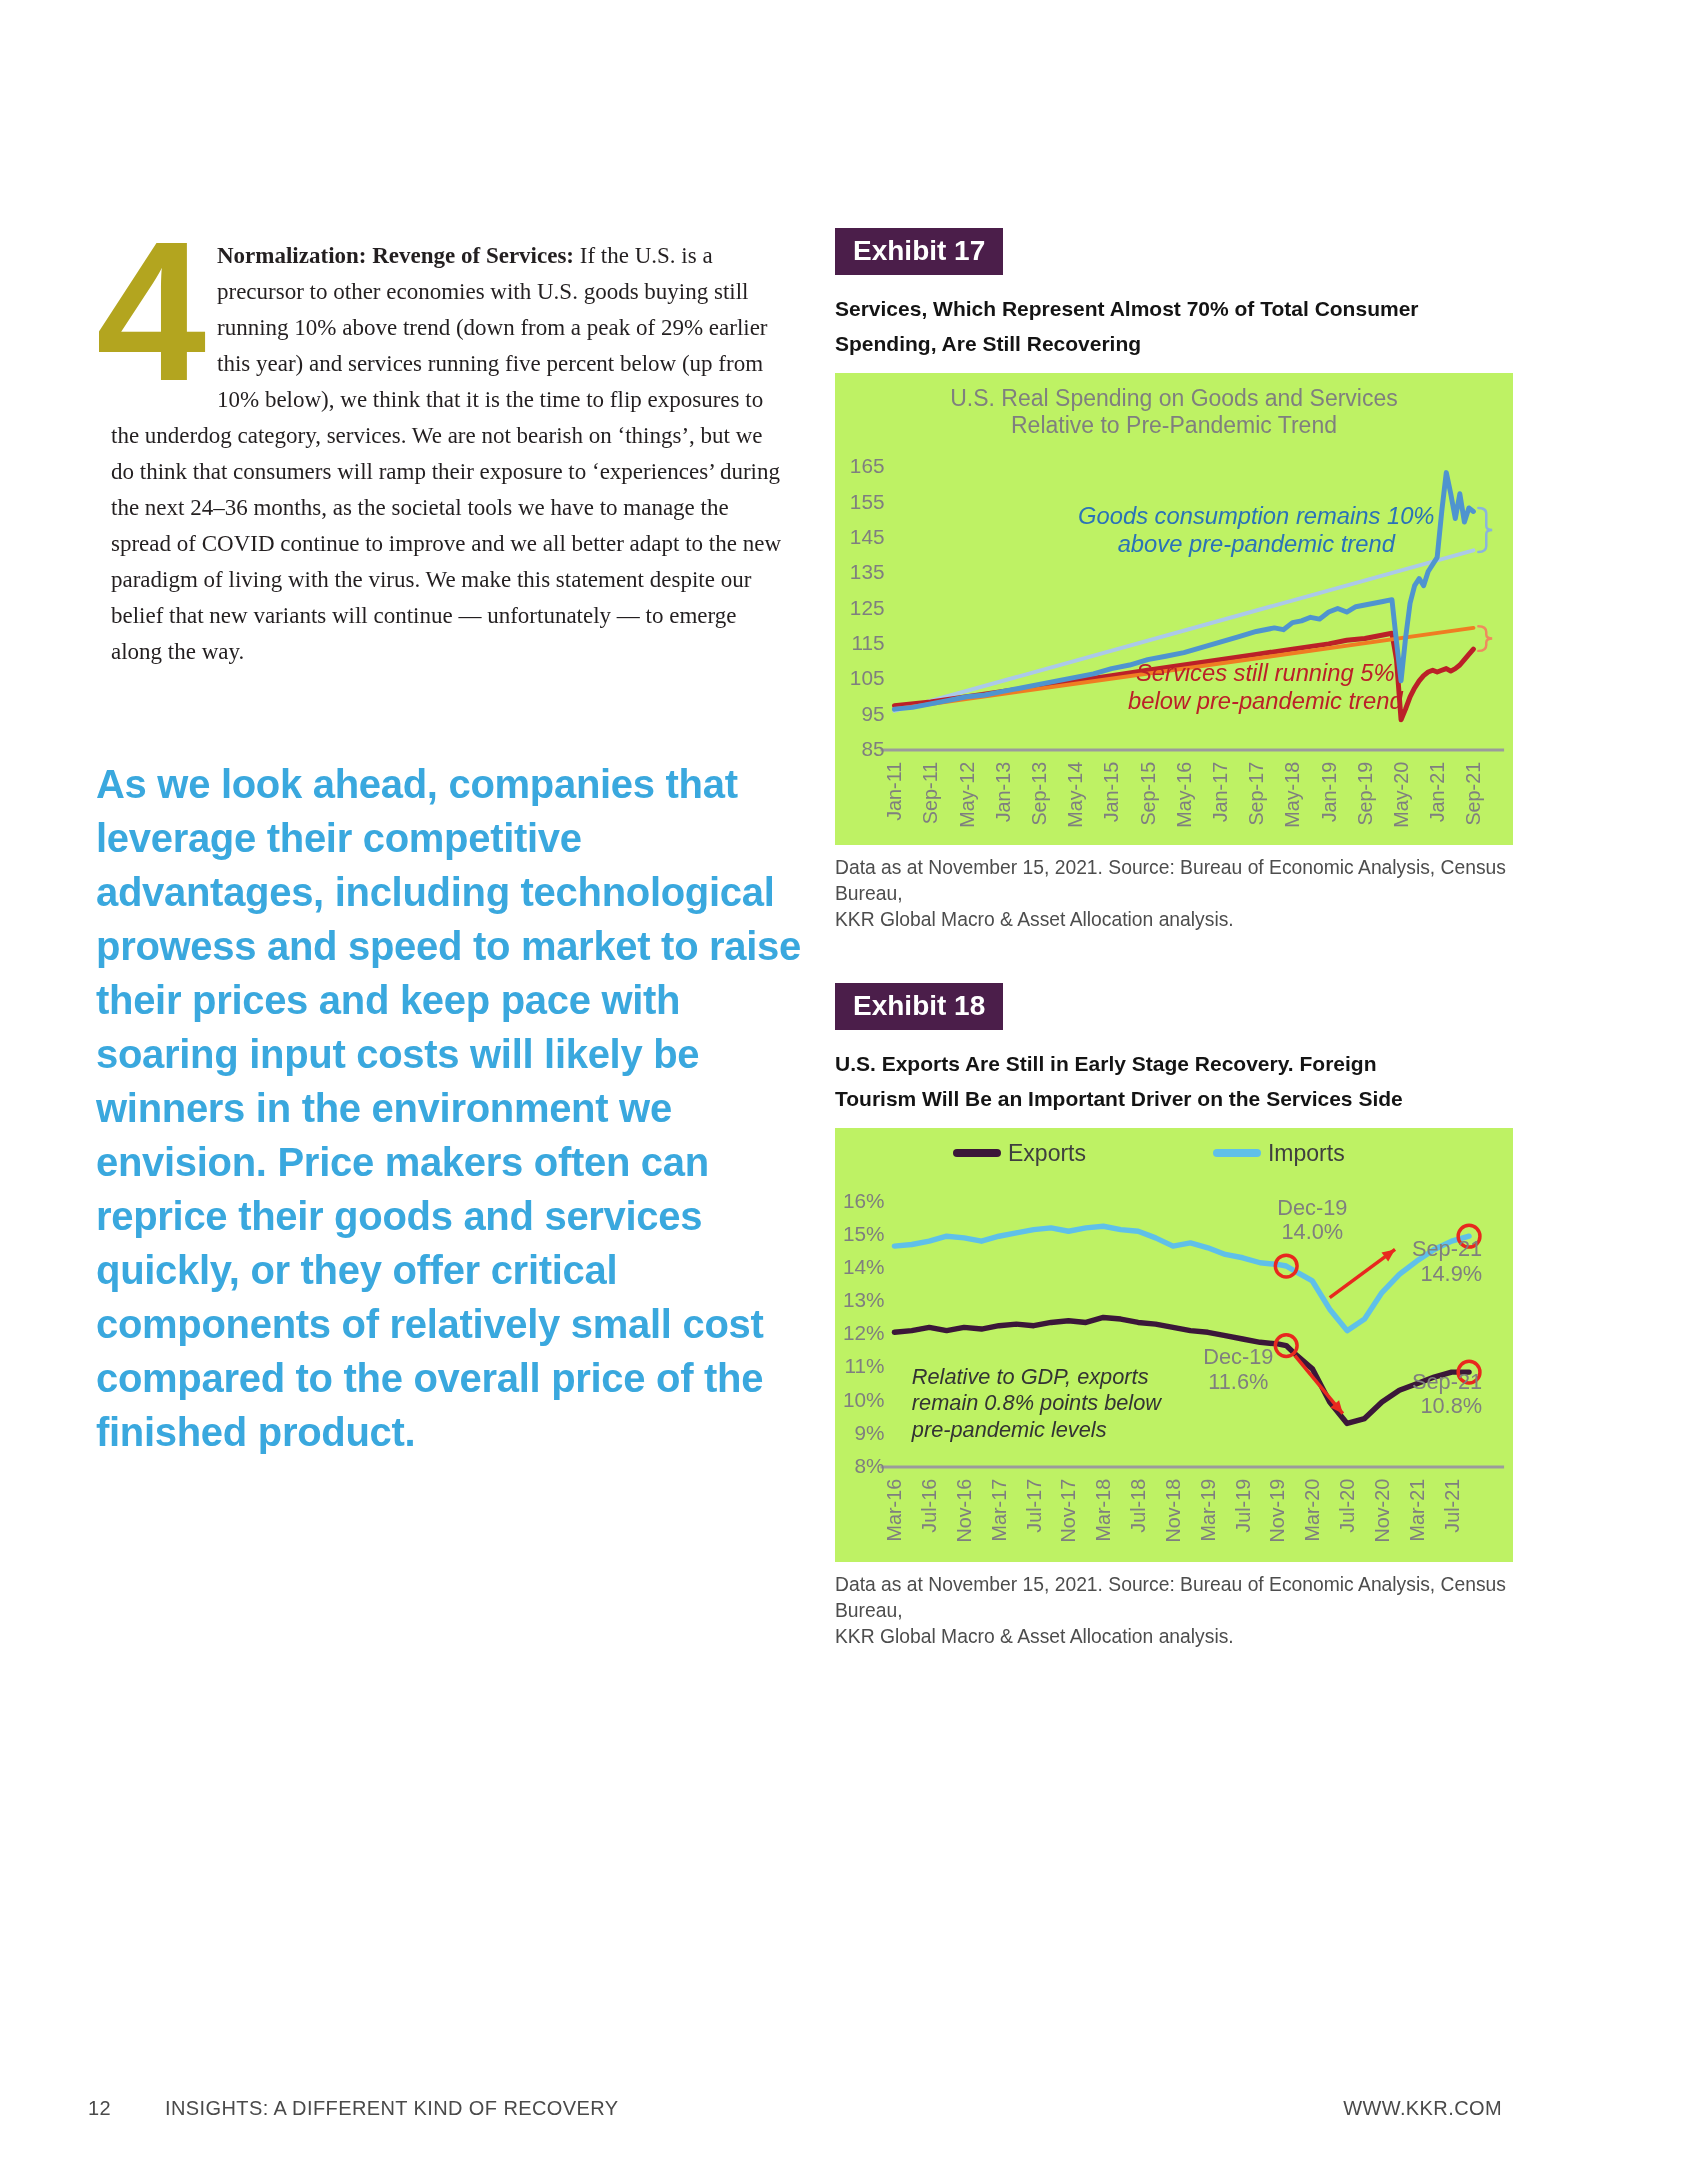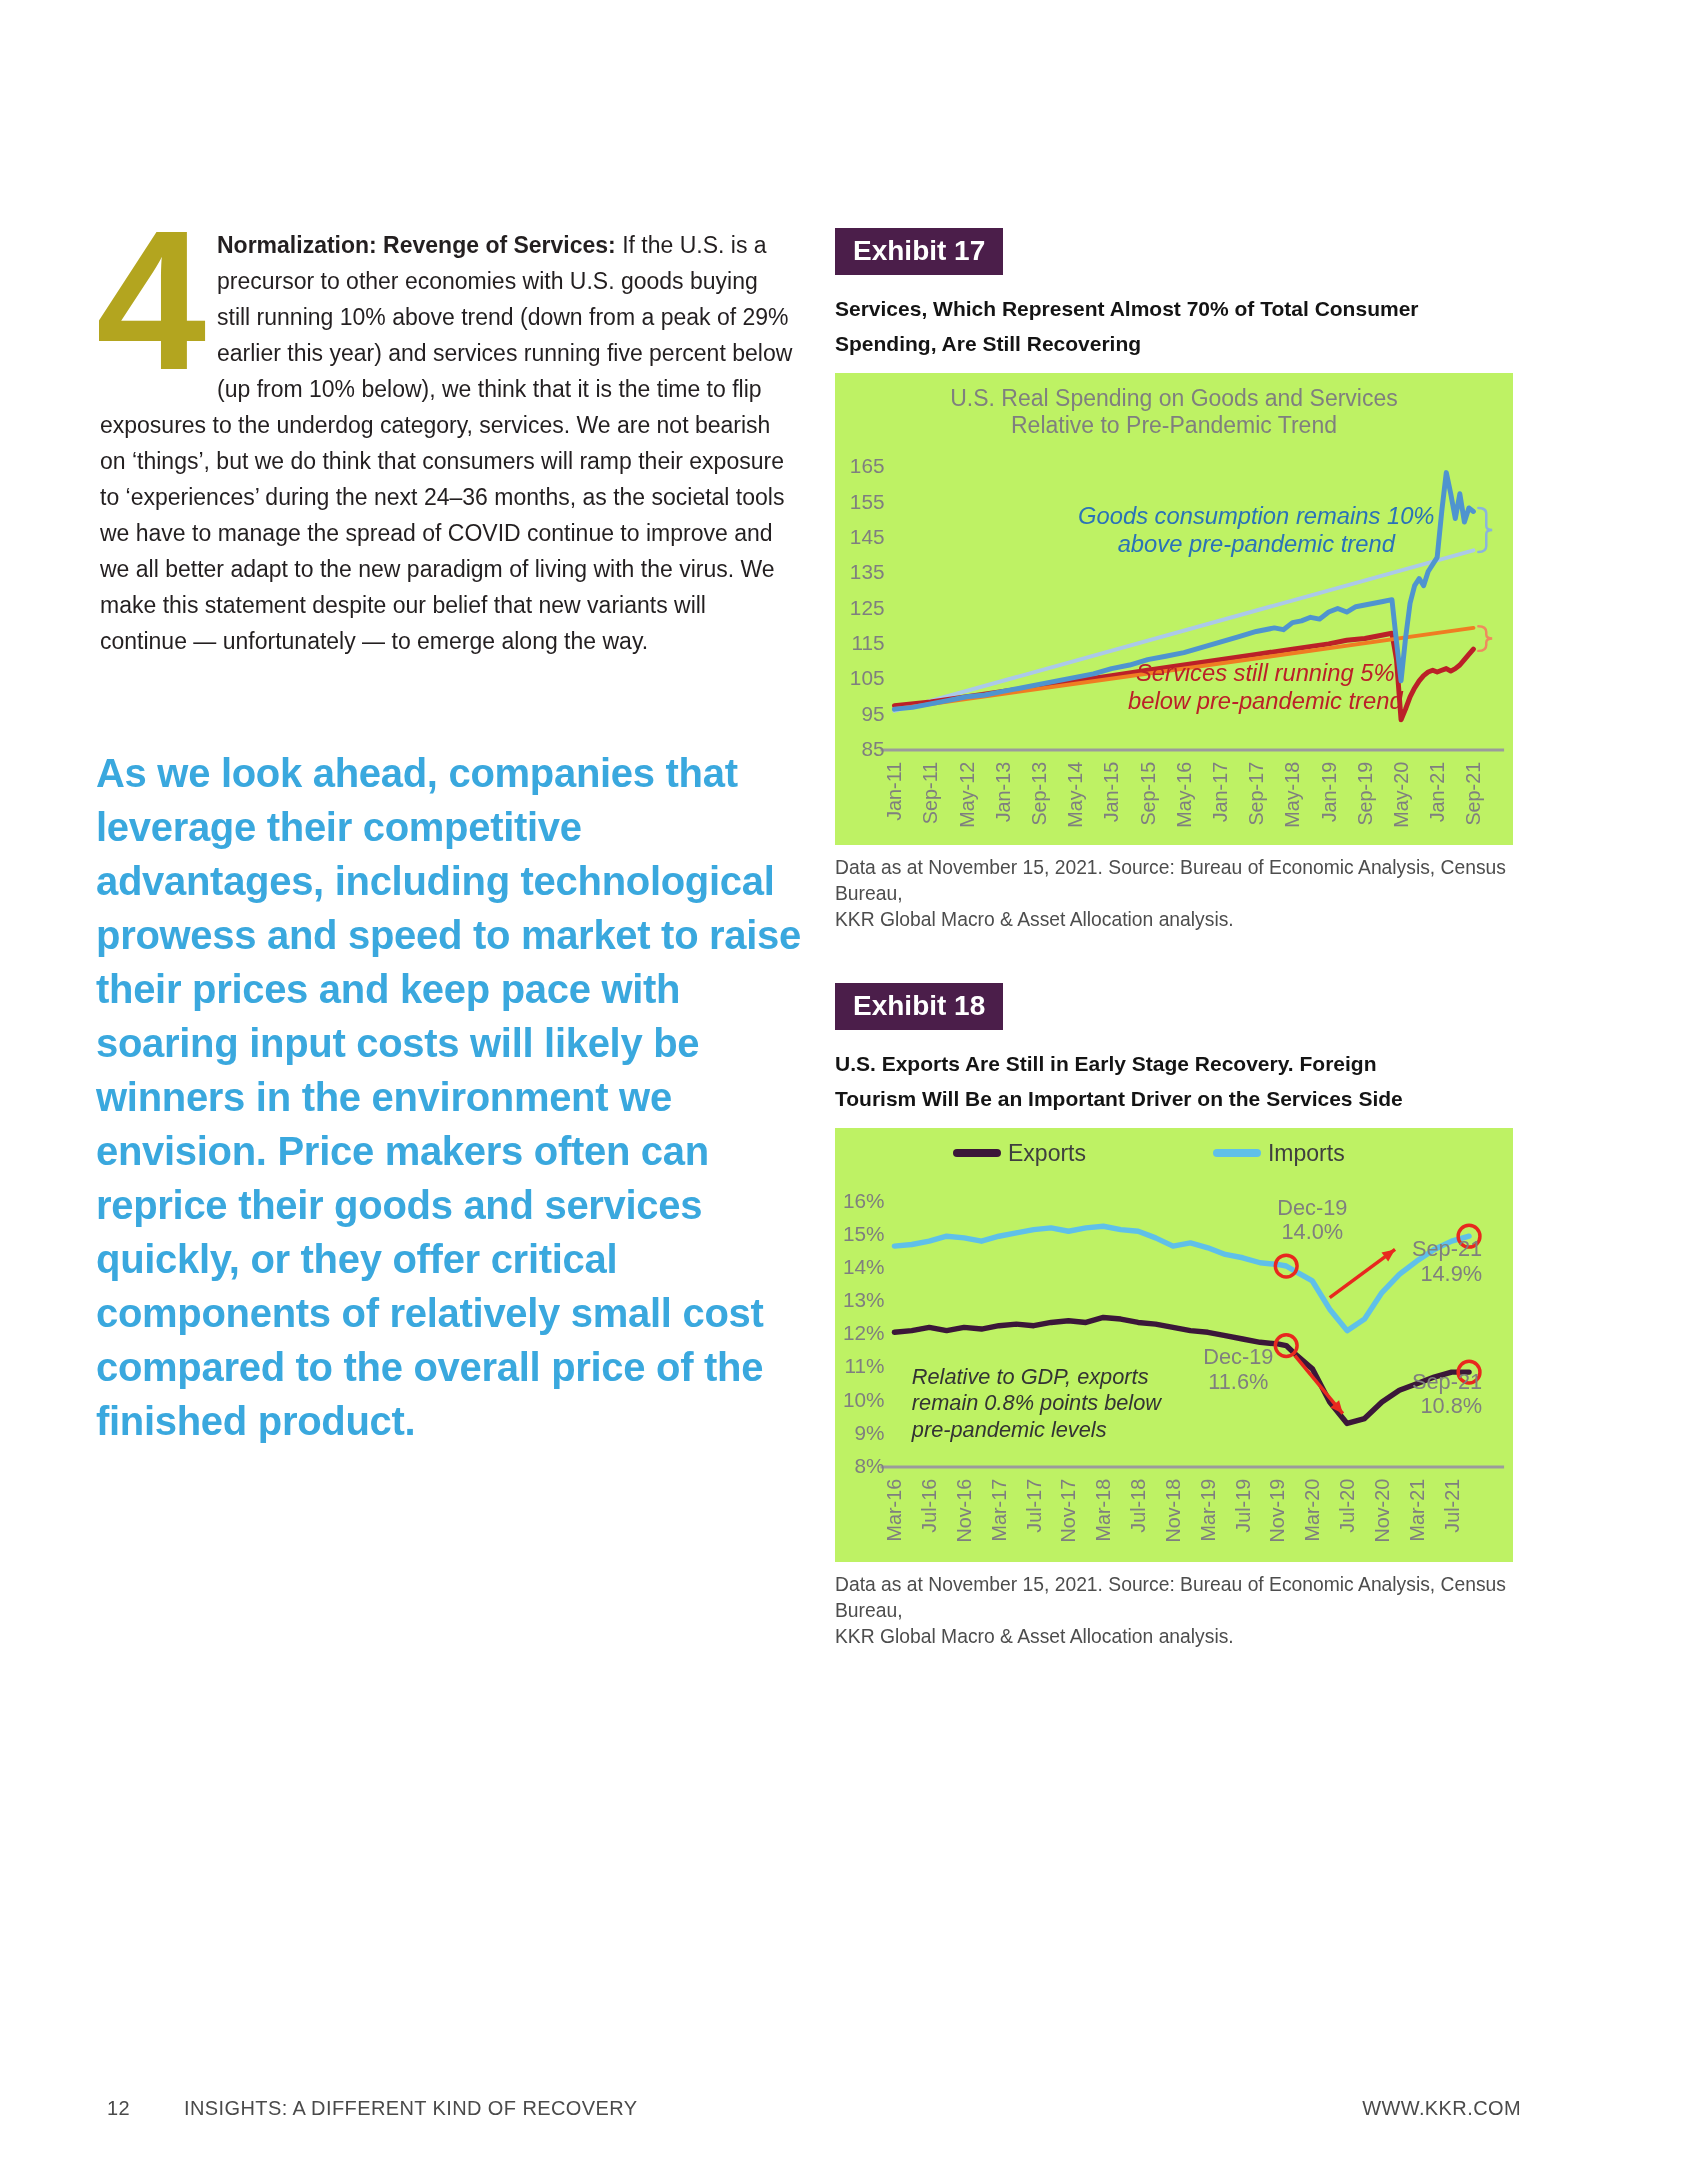--- a/index.html
+++ b/index.html
@@ -2,21 +2,21 @@
 <html><head>
 <meta charset="utf-8">
 <style>
   html,body{margin:0;padding:0;background:#fff;}
   .page{position:relative;width:1683px;height:2178px;background:#ffffff;overflow:hidden;
         font-family:"Liberation Sans",sans-serif;color:#231f20;}
   
   .left-col{position:absolute;left:96px;top:223px;width:705px;}
   .dropcap{float:left;width:121px;height:147px;color:#b3a51f;font-weight:bold;
            font-size:198px;line-height:147px;letter-spacing:-8px;}
-  .body-text{font-size:23px;line-height:36px;margin:4px;color:#231f20;}
+  .body-text{font-size:23px;line-height:36px;margin:15px;color:#231f20;font-family:Liberation Serif, serif;}
   .lead{font-weight:bold;}
   .pull-quote{clear:both;margin-top:87px;width:705px;font-size:40px;line-height:54px;
               font-weight:bold;color:#3aa8de;letter-spacing:-0.3px;}
   
   .right-col{position:absolute;left:835px;top:228px;width:678px;}
   .exhibit + .exhibit{margin-top:50px;}
   .ex-tag{display:inline-block;background:#4b1e4a;color:#ffffff;font-weight:bold;
           font-size:28px;line-height:28px;padding:9px 18px 10px;}
   .ex-title{font-size:21px;line-height:35px;font-weight:bold;color:#141414;
             margin:16px 0 12px;white-space:pre-line;}
@@ -26,21 +26,21 @@
   .legend{display:flex;justify-content:center;align-items:center;gap:69px;
           font-size:23px;color:#3f3f3f;height:26px;}
   .legend.legend-left{justify-content:flex-start;padding-left:118px;gap:127px;}
   .legend-item{display:flex;align-items:center;}
   .swatch{display:inline-block;width:48px;height:8px;border-radius:4px;margin-right:7px;}
   svg.plot{display:block;width:678px;height:396px;}
   .plot text{font-family:"Liberation Sans",sans-serif;}
   .footnote{font-size:19.3px;line-height:26px;color:#4d4d4d;margin:10px 0 0;
             white-space:pre-line;}
   
-  .footer{position:absolute;left:107px;width:1414px;top:2097px;display:flex;
+  .footer{position:absolute;left:88px;width:1414px;top:2097px;display:flex;
           justify-content:space-between;font-size:20px;color:#4a4a4a;letter-spacing:0.4px;}
   .footer-left{display:flex;gap:54px;}
 </style>
 </head>
 <body>
 
 <div class="page">
 
   <div class="left-col">
     <div class="intro">

